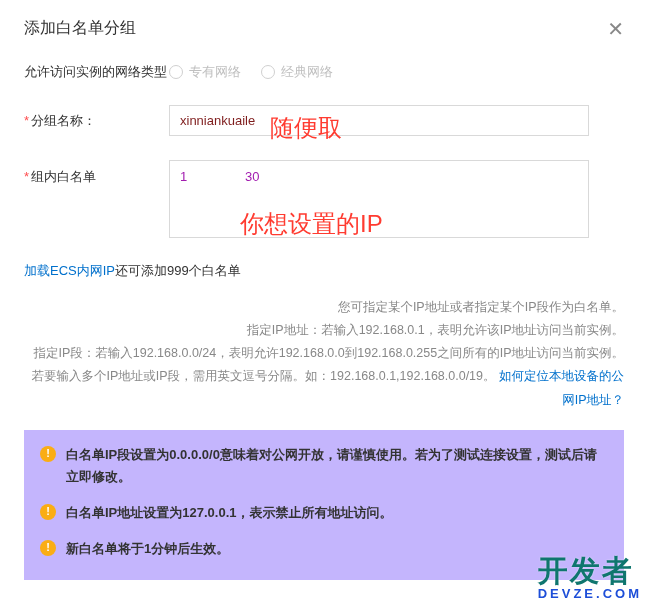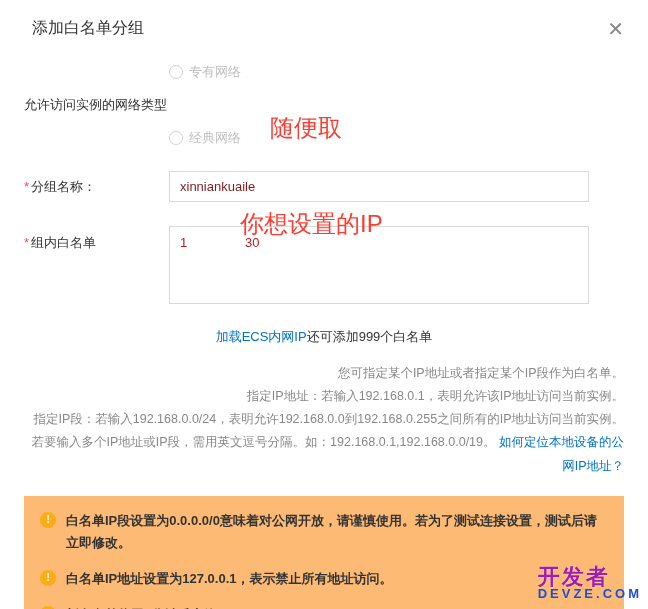--- a/index.html
+++ b/index.html
@@ -16,21 +16,20 @@
     .modal-header {
       display: flex;
       justify-content: space-between;
       align-items: center;
       padding: 18px 24px 16px 24px;
     }
     .modal-title {
       font-size: 16px;
       color: #333;
       font-weight: 500;
-      margin-left: 8px;
     }
     .close-icon {
       font-size: 20px;
       color: #888;
       cursor: pointer;
       line-height: 1;
     }
     .modal-body {
       padding: 8px 24px 0 24px;
     }
@@ -45,22 +44,21 @@
       flex-shrink: 0;
       color: #333;
       font-size: 13px;
     }
     .required-star {
       color: #ff4d4f;
       margin-right: 2px;
     }
     .radio-group {
       display: flex;
-      gap: 48px;
-      flex-direction: column;
+      gap: 20px;
     }
     .radio-item {
       display: flex;
       align-items: center;
       gap: 6px;
       color: #c0c0c0;
       font-size: 13px;
     }
     .radio-circle {
       width: 14px;
@@ -76,32 +74,32 @@
       padding: 7px 10px;
       font-size: 13px;
       color: #7f1d1d;
     }
     .textarea-box {
       flex: 1;
       max-width: 420px;
       border: 1px solid #d9d9d9;
       padding: 8px 10px;
       font-size: 13px;
-      color: #b91c1c;
+      color: #a21caf;
       min-height: 78px;
     }
     .textarea-row {
       align-items: flex-start;
     }
     .textarea-row .form-label {
       padding-top: 8px;
     }
     .link-row {
       display: flex;
-      justify-content: center;
+      justify-content: flex-start;
       align-items: center;
       margin-bottom: 16px;
     }
     .link-text {
       color: #0070cc;
       font-size: 13px;
       cursor: pointer;
     }
     .plain-text {
       color: #333;
@@ -113,21 +111,21 @@
       line-height: 1.85;
       margin-bottom: 18px;
       text-align: right;
     }
     .info-block .row { }
     .info-block a {
       color: #0070cc;
       text-decoration: none;
     }
     .warning-block {
-      background: #fdba74;
+      background: #c4b5fd;
       padding: 14px 16px 6px 16px;
     }
     .warning-item {
       display: flex;
       align-items: flex-start;
       gap: 10px;
       margin-bottom: 14px;
       line-height: 1.7;
     }
     .warning-icon {
@@ -164,23 +162,23 @@
     }
     .annotation1 { top: 112px; left: 270px; }
     .annotation2 { top: 208px; left: 240px; }
     .watermark {
       position: absolute;
       right: 6px;
       bottom: 8px;
       pointer-events: none;
     }
     .watermark-cn {
-      font-size: 22px;
+      font-size: 30px;
       font-weight: 700;
-      color: #a21caf;
+      color: #0f766e;
       letter-spacing: 2px;
       text-shadow: 0 0 2px rgba(255,255,255,0.6);
     }
     .watermark-en {
       font-size: 13px;
       font-weight: 700;
       color: #1d4ed8;
       letter-spacing: 3px;
       text-align: right;
       margin-top: -6px;

